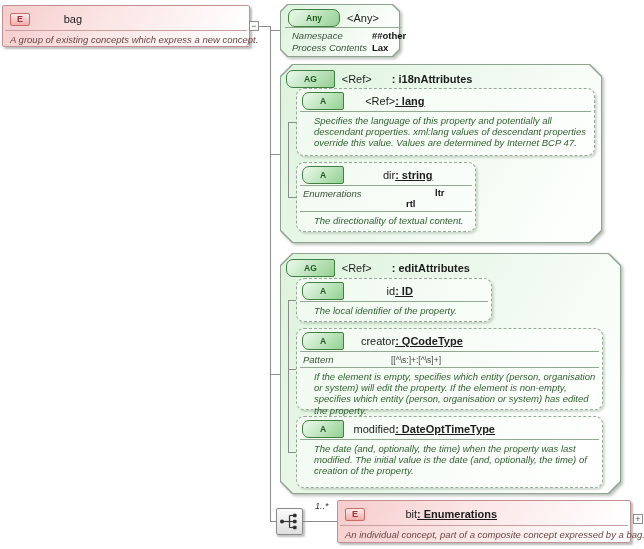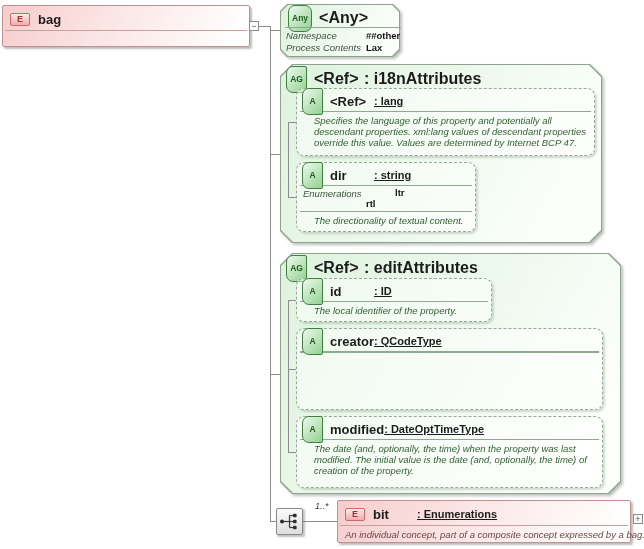--- a/index.html
+++ b/index.html
@@ -14,60 +14,60 @@
 
   
   .el-box { position:absolute; border:1px solid #c29090; border-radius:2px;
             background:linear-gradient(120deg,#f6cccc 0%,#fbe4e4 40%,#ffffff 95%);
             box-shadow:2px 2px 2px rgba(135,135,135,.55); }
   .el-header { display:flex; align-items:center; padding:5px 7px 3px 7px; height:24px; }
   .badge-e { width:20px; height:13px; margin-right:8px; flex:0 0 auto;
              display:flex; align-items:center; justify-content:center;
              background:linear-gradient(180deg,#fdeaea,#f0acac); border:1px solid #cc6a6a;
              border-radius:2px; color:#9c3434; font-size:9px; font-weight:bold; }
-  .el-name { font-size:13px; font-weight:bold; color:#1c1c1c; min-width:44px; }
+  .el-name { font-size:11px; font-weight:normal; color:#1c1c1c; min-width:44px;text-align:right; }
   .el-type { font-size:11px; font-weight:bold; color:#1c1c1c;text-decoration:underline; }
   .el-sep { border-top:1px solid #c9a0a0; margin:0 2px; }
   .el-desc { font-style:italic; font-size:9.5px; color:#6b4545; padding:3px 7px 0 7px; white-space:nowrap; }
 
   
   .oct { position:absolute; filter:drop-shadow(2px 2px 1.5px rgba(130,140,130,.55)); }
   .oct-border { position:absolute; inset:0; background:#8fa28f;
     clip-path:polygon(var(--b) 0, calc(100% - var(--b)) 0, 100% var(--b),
       100% calc(100% - var(--b)), calc(100% - var(--b)) 100%, var(--b) 100%,
       0 calc(100% - var(--b)), 0 var(--b)); }
   .oct-fill { position:absolute; inset:1px;
     background:linear-gradient(120deg,#ddf3dd 0%,#edf8ed 45%,#fdfffd 90%);
     clip-path:polygon(var(--b) 0, calc(100% - var(--b)) 0, 100% var(--b),
       100% calc(100% - var(--b)), calc(100% - var(--b)) 100%, var(--b) 100%,
       0 calc(100% - var(--b)), 0 var(--b)); }
 
   .g-header { position:absolute; display:flex; align-items:center; height:22px; padding-left:4px; }
-  .badge-g { height:27px; min-width:21px; padding:0 3px; margin-right:7px; flex:0 0 auto;
+  .badge-g { height:18px; min-width:21px; padding:0 17px; margin-right:7px; flex:0 0 auto;
              display:flex; align-items:center; justify-content:center;
              background:linear-gradient(135deg,#eefaee,#93d093); border:1px solid #3f7f3f;
              border-radius:7px 2px 2px 7px; color:#1e5c1e; font-size:8.5px; font-weight:bold; }
   .badge-any { border-radius:7px; }
-  .g-name { font-size:16px; font-weight:bold; color:#1c1c1c; min-width:50px; }
-  .g-type { font-size:16px; font-weight:bold; color:#1c1c1c; }
+  .g-name { font-size:11px; font-weight:normal; color:#1c1c1c; min-width:50px; }
+  .g-type { font-size:11px; font-weight:bold; color:#1c1c1c; }
 
   
   .attr-box { position:absolute; border:1px dashed #97a897; border-radius:8px;
               background:rgba(255,255,255,.5); box-shadow:2px 2px 2px rgba(120,140,120,.3); }
   .attr-header { display:flex; align-items:center; height:22px; padding:2px 0 0 5px; }
   .g-sep { border-top:1px solid #93a893; margin:0 3px; }
   .g-desc { font-style:italic; font-size:9.5px; color:#2f5f2f; line-height:1.18; padding:3px 5px 0 17px; }
   .g-desc.oneline { white-space:nowrap; }
-  .facet-row { display:flex; padding:2px 5px 1px 6px; }
+  .facet-row { display:flex; padding:2px 5px 1px 6px;gap:40px; }
   .facet-label { font-style:italic; font-size:9.5px; color:#3c513c; }
   .facet-values { font-size:9.5px; font-weight:bold; color:#141414; line-height:1.15; }
   .facet-pattern { font-size:8.5px; color:#444; padding-top:1px; }
 
   
-  .any-rows { position:absolute; left:286px; top:30px; width:110px; }
+  .any-rows { position:absolute; left:292px; top:30px; width:110px; }
   .any-row { display:flex; }
   .any-label { flex:0 0 80px; font-style:italic; font-size:9.5px; color:#3c513c; line-height:1.25; }
   .any-value { font-size:9.5px; font-weight:bold; color:#141414; line-height:1.25; }
 
   
   .toggle { position:absolute; width:10px; height:10px; background:#fbfbfb; border:1px solid #8c8c8c;
             display:flex; align-items:center; justify-content:center;
             font-size:9px; line-height:8px; color:#555; cursor:pointer; }
 
   
@@ -113,20 +113,21 @@
   <div class="hline" style="left:288px; top:300px; width:8px;"></div>
   <div class="hline" style="left:288px; top:369px; width:8px;"></div>
   <div class="hline" style="left:288px; top:452px; width:8px;"></div>
 
   <div class="el-box" style="left:2px; top:5px; width:248px; height:42px;">
     <div class="el-header">
       <span class="badge-e">E</span>
       <span class="el-name">bag</span>
     </div>
     <div class="el-sep"></div>
+    <div class="el-desc">A group of existing concepts which express a new concept.</div>
   </div>
 
   <div class="toggle" style="left:249px; top:21px;">−</div>
 
   <div class="g-header" style="left:284px; top:7px;">
     <span class="badge-g badge-any">Any</span>
     <span class="g-name" style="min-width:0;">&lt;Any&gt;</span>
   </div>
   <div class="g-sep" style="position:absolute; left:282px; top:27px; width:116px;"></div>
   <div class="any-rows">
@@ -190,21 +191,26 @@
     <div class="g-desc oneline">The local identifier of the property.</div>
   </div>
 
   <div class="attr-box" style="left:296px; top:328px; width:307px; height:82px;">
     <div class="attr-header">
       <span class="badge-g">A</span>
       <span class="el-name">creator</span>
       <span class="el-type">: QCodeType</span>
     </div>
     <div class="g-sep"></div>
-    <div class="g-sep"></div>
+    <div class="facet-row" style="padding-bottom:2px;">
+      <span class="facet-label" style="flex:0 0 48px;">Pattern</span>
+      <span class="facet-pattern">[[^\s:]+:[^\s]+]</span>
+    </div>
+    <div class="g-sep"></div>
+    <div class="g-desc">If the element is empty, specifies which entity (person, organisation or system) will edit the property. If the element is non-empty, specifies which entity (person, organisation or system) has edited the property.</div>
   </div>
 
   <div class="attr-box" style="left:296px; top:416px; width:307px; height:72px;">
     <div class="attr-header">
       <span class="badge-g">A</span>
       <span class="el-name">modified</span>
       <span class="el-type">: DateOptTimeType</span>
     </div>
     <div class="g-sep"></div>
     <div class="g-desc">The date (and, optionally, the time) when the property was last modified. The initial value is the date (and, optionally, the time) of creation of the property.</div>

